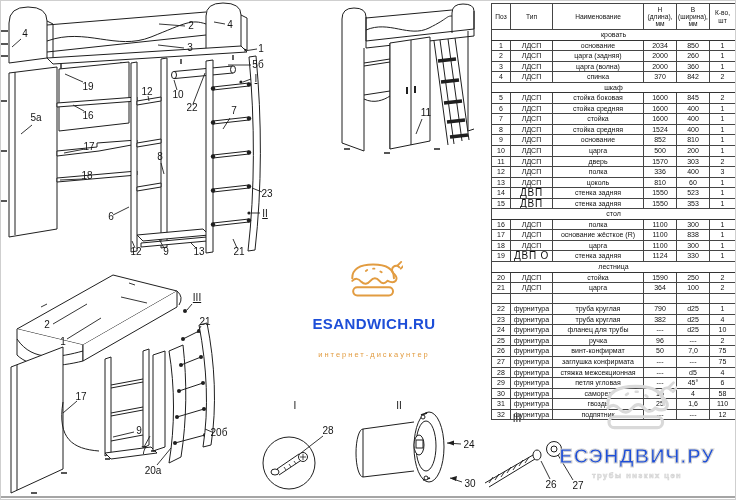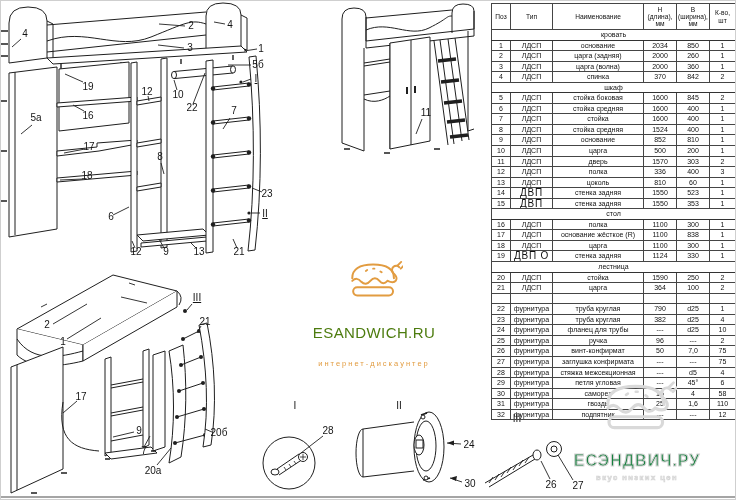--- a/index.html
+++ b/index.html
@@ -22,26 +22,26 @@
     border:1px solid #454545;padding:0;text-align:center;vertical-align:middle;
     overflow:hidden;white-space:nowrap;
   }
   table.parts th{font-weight:normal;font-size:6.6px;line-height:1.08;height:25px;white-space:pre-line;}
   table.parts td{height:9.55px;line-height:9.55px;}
   table.parts td.section{font-size:7px;border-top:1.5px solid #333;border-bottom:1.5px solid #333;}
   table.parts td.big{font-size:10px;letter-spacing:.8px;}
 
   
   .logo{position:absolute;left:288px;top:258px;width:170px;text-align:center;}
-  .logo-brand{font-size:15px;font-weight:normal;color:#4d7c0f;letter-spacing:.4px;margin-top:19px;}
+  .logo-brand{font-size:15px;font-weight:bold;color:#1d4ed8;letter-spacing:.4px;margin-top:10px;}
   .logo-tagline{font-size:7.5px;color:#e29c41;letter-spacing:2px;margin-top:18px;}
 
   
   .wm{position:absolute;left:556px;top:378px;width:160px;text-align:center;}
-  .wm-brand{font-size:16px;font-weight:bold;color:#15803d;-webkit-text-stroke:1.1px #d2d2d2;letter-spacing:1px;margin-top:13px;}
+  .wm-brand{font-size:20px;font-weight:bold;color:#1d4ed8;-webkit-text-stroke:1.1px #d2d2d2;letter-spacing:1px;margin-top:6px;}
   .wm-tagline{font-size:7.5px;font-weight:bold;color:#f5f5f5;-webkit-text-stroke:.7px #d5d5d5;letter-spacing:1.5px;margin-top:3px;}
 </style>
 </head>
 <body>
 
 <div class="page">
 
   <svg class="draw" style="left:0;top:0" width="300" height="265" viewBox="0 0 300 265">
     <g stroke="#1f1f1f" fill="none" stroke-width="1">
 
@@ -591,16 +591,16 @@
         <path d="M8,21 Q8,6 31,6 Q54,6 54,21"></path>
         <path d="M23,13 l1.5,-1 M31,10.5 l1.5,0 M39,13.5 l1.5,1" stroke-width="2.2"></path>
         <path d="M8,24 Q13,19 18,25 Q23,30 28,24 Q33,18 38,24 Q42,29 47,24"></path>
         <path d="M47,24 C56,28 60,22 54,16"></path>
         <rect x="9" y="31" width="44" height="9" rx="4.5"></rect>
         <path d="M53,15 a4.5,4.5 0 1 1 7,-6"></path>
         <path d="M58,7 l4,-4 M61.5,10.5 l4,-4" stroke-width="2.2"></path>
       </g>
     </svg>
     <div class="wm-brand">ЕСЭНДВИЧ.РУ</div>
-    <div class="wm-tagline">вкус низких цен</div>
+    <div class="wm-tagline">трубы низких цен</div>
   </div>
 
 </div>
 
 </body></html>

